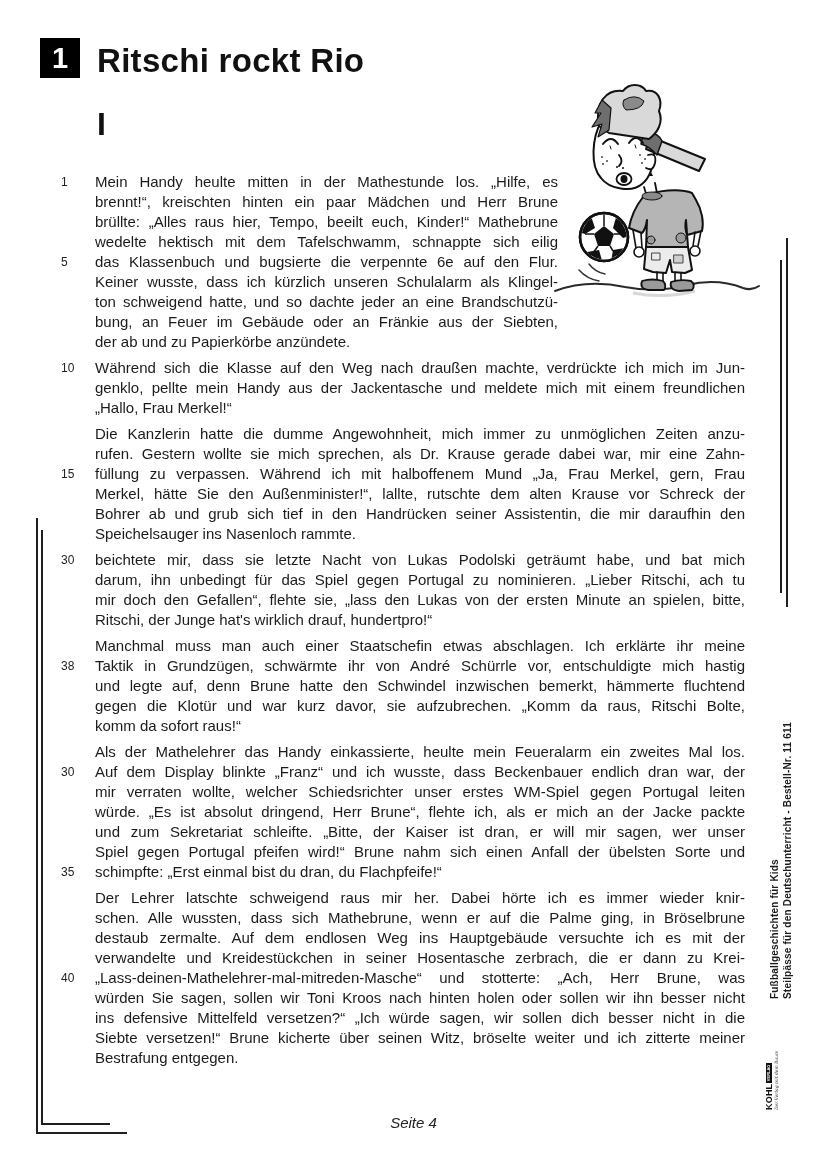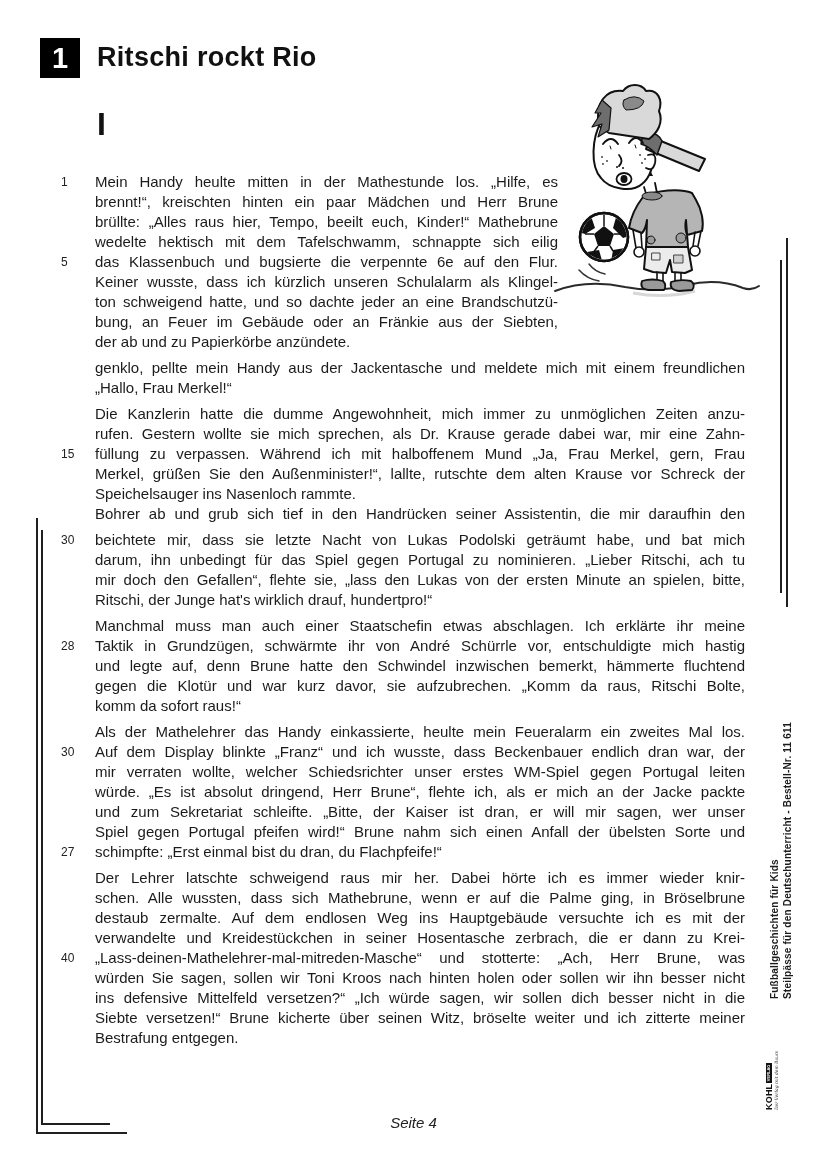--- a/index.html
+++ b/index.html
@@ -3,21 +3,21 @@
 <meta charset="utf-8">
 <style>
   html,body { margin:0; padding:0; background:#fff; }
   .page { position:relative; width:827px; height:1169px; background:#ffffff;
           font-family:"Liberation Sans", sans-serif; color:#1b1b1b; overflow:hidden; }
 
   
   .num-box { position:absolute; left:40px; top:38px; width:40px; height:40px; background:#000;
              color:#fff; font-size:29px; font-weight:bold; display:flex; align-items:center;
              justify-content:center; }
-  .title   { position:absolute; left:97px; top:42px; font-size:27px; font-weight:bold;
+  .title   { position:absolute; left:97px; top:42px; font-size:33px; font-weight:bold;
              letter-spacing:0.3px; color:#111; }
   .section-marker { position:absolute; left:97px; top:106px; font-size:32px; font-weight:bold; color:#111; }
 
   
   .story { position:absolute; left:95px; top:172px; width:650px; }
   .para  { margin:0 0 6px 0; }
   .para.narrow { width:463px; }
   .line  { position:relative; font-size:15px; line-height:20px; text-align:justify;
            text-align-last:justify; }
   .line.last { text-align-last:left; }
@@ -149,52 +149,53 @@
         <div class="line">brennt!“, kreischten hinten ein paar Mädchen und Herr Brune</div>
         <div class="line">brüllte: „Alles raus hier, Tempo, beeilt euch, Kinder!“ Mathebrune</div>
         <div class="line">wedelte hektisch mit dem Tafelschwamm, schnappte sich eilig</div>
         <div class="line"><span class="lineno">5</span>das Klassenbuch und bugsierte die verpennte 6e auf den Flur.</div>
         <div class="line">Keiner wusste, dass ich kürzlich unseren Schulalarm als Klingel-</div>
         <div class="line">ton schweigend hatte, und so dachte jeder an eine Brandschutzü-</div>
         <div class="line">bung, an Feuer im Gebäude oder an Fränkie aus der Siebten,</div>
         <div class="line last">der ab und zu Papierkörbe anzündete.</div>
       </div>
       <div class="para">
+        <div class="line"><span class="lineno">10</span>Während sich die Klasse auf den Weg nach draußen machte, verdrückte ich mich im Jun-</div>
         <div class="line">genklo, pellte mein Handy aus der Jackentasche und meldete mich mit einem freundlichen</div>
         <div class="line last">„Hallo, Frau Merkel!“</div>
       </div>
       <div class="para">
         <div class="line">Die Kanzlerin hatte die dumme Angewohnheit, mich immer zu unmöglichen Zeiten anzu-</div>
         <div class="line">rufen. Gestern wollte sie mich sprechen, als Dr. Krause gerade dabei war, mir eine Zahn-</div>
         <div class="line"><span class="lineno">15</span>füllung zu verpassen. Während ich mit halboffenem Mund „Ja, Frau Merkel, gern, Frau</div>
-        <div class="line">Merkel, grüßen Sie den Außenminister!“, lallte, rutschte dem alten Krause vor Schreck der</div>
+        <div class="line">Merkel, hätte Sie den Außenminister!“, lallte, rutschte dem alten Krause vor Schreck der</div>
+        <div class="line">Bohrer ab und grub sich tief in den Handrücken seiner Assistentin, die mir daraufhin den</div>
         <div class="line last">Speichelsauger ins Nasenloch rammte.</div>
-        <div class="line">Bohrer ab und grub sich tief in den Handrücken seiner Assistentin, die mir daraufhin den</div>
       </div>
       <div class="para">
         <div class="line"><span class="lineno">30</span>beichtete mir, dass sie letzte Nacht von Lukas Podolski geträumt habe, und bat mich</div>
         <div class="line">darum, ihn unbedingt für das Spiel gegen Portugal zu nominieren. „Lieber Ritschi, ach tu</div>
         <div class="line">mir doch den Gefallen“, flehte sie, „lass den Lukas von der ersten Minute an spielen, bitte,</div>
         <div class="line last">Ritschi, der Junge hat's wirklich drauf, hundertpro!“</div>
       </div>
       <div class="para">
         <div class="line">Manchmal muss man auch einer Staatschefin etwas abschlagen. Ich erklärte ihr meine</div>
-        <div class="line"><span class="lineno">28</span>Taktik in Grundzügen, schwärmte ihr von André Schürrle vor, entschuldigte mich hastig</div>
+        <div class="line"><span class="lineno">38</span>Taktik in Grundzügen, schwärmte ihr von André Schürrle vor, entschuldigte mich hastig</div>
         <div class="line">und legte auf, denn Brune hatte den Schwindel inzwischen bemerkt, hämmerte fluchtend</div>
         <div class="line">gegen die Klotür und war kurz davor, sie aufzubrechen. „Komm da raus, Ritschi Bolte,</div>
         <div class="line last">komm da sofort raus!“</div>
       </div>
       <div class="para">
         <div class="line">Als der Mathelehrer das Handy einkassierte, heulte mein Feueralarm ein zweites Mal los.</div>
         <div class="line"><span class="lineno">30</span>Auf dem Display blinkte „Franz“ und ich wusste, dass Beckenbauer endlich dran war, der</div>
         <div class="line">mir verraten wollte, welcher Schiedsrichter unser erstes WM-Spiel gegen Portugal leiten</div>
         <div class="line">würde. „Es ist absolut dringend, Herr Brune“, flehte ich, als er mich an der Jacke packte</div>
         <div class="line">und zum Sekretariat schleifte. „Bitte, der Kaiser ist dran, er will mir sagen, wer unser</div>
         <div class="line">Spiel gegen Portugal pfeifen wird!“ Brune nahm sich einen Anfall der übelsten Sorte und</div>
-        <div class="line last"><span class="lineno">27</span>schimpfte: „Erst einmal bist du dran, du Flachpfeife!“</div>
+        <div class="line last"><span class="lineno">35</span>schimpfte: „Erst einmal bist du dran, du Flachpfeife!“</div>
       </div>
       <div class="para">
         <div class="line">Der Lehrer latschte schweigend raus mir her. Dabei hörte ich es immer wieder knir-</div>
         <div class="line">schen. Alle wussten, dass sich Mathebrune, wenn er auf die Palme ging, in Bröselbrune</div>
         <div class="line">destaub zermalte. Auf dem endlosen Weg ins Hauptgebäude versuchte ich es mit der</div>
         <div class="line">verwandelte und Kreidestückchen in seiner Hosentasche zerbrach, die er dann zu Krei-</div>
         <div class="line"><span class="lineno">40</span>„Lass-deinen-Mathelehrer-mal-mitreden-Masche“ und stotterte: „Ach, Herr Brune, was</div>
         <div class="line">würden Sie sagen, sollen wir Toni Kroos nach hinten holen oder sollen wir ihn besser nicht</div>
         <div class="line">ins defensive Mittelfeld versetzen?“ „Ich würde sagen, wir sollen dich besser nicht in die</div>
         <div class="line">Siebte versetzen!“ Brune kicherte über seinen Witz, bröselte weiter und ich zitterte meiner</div>

